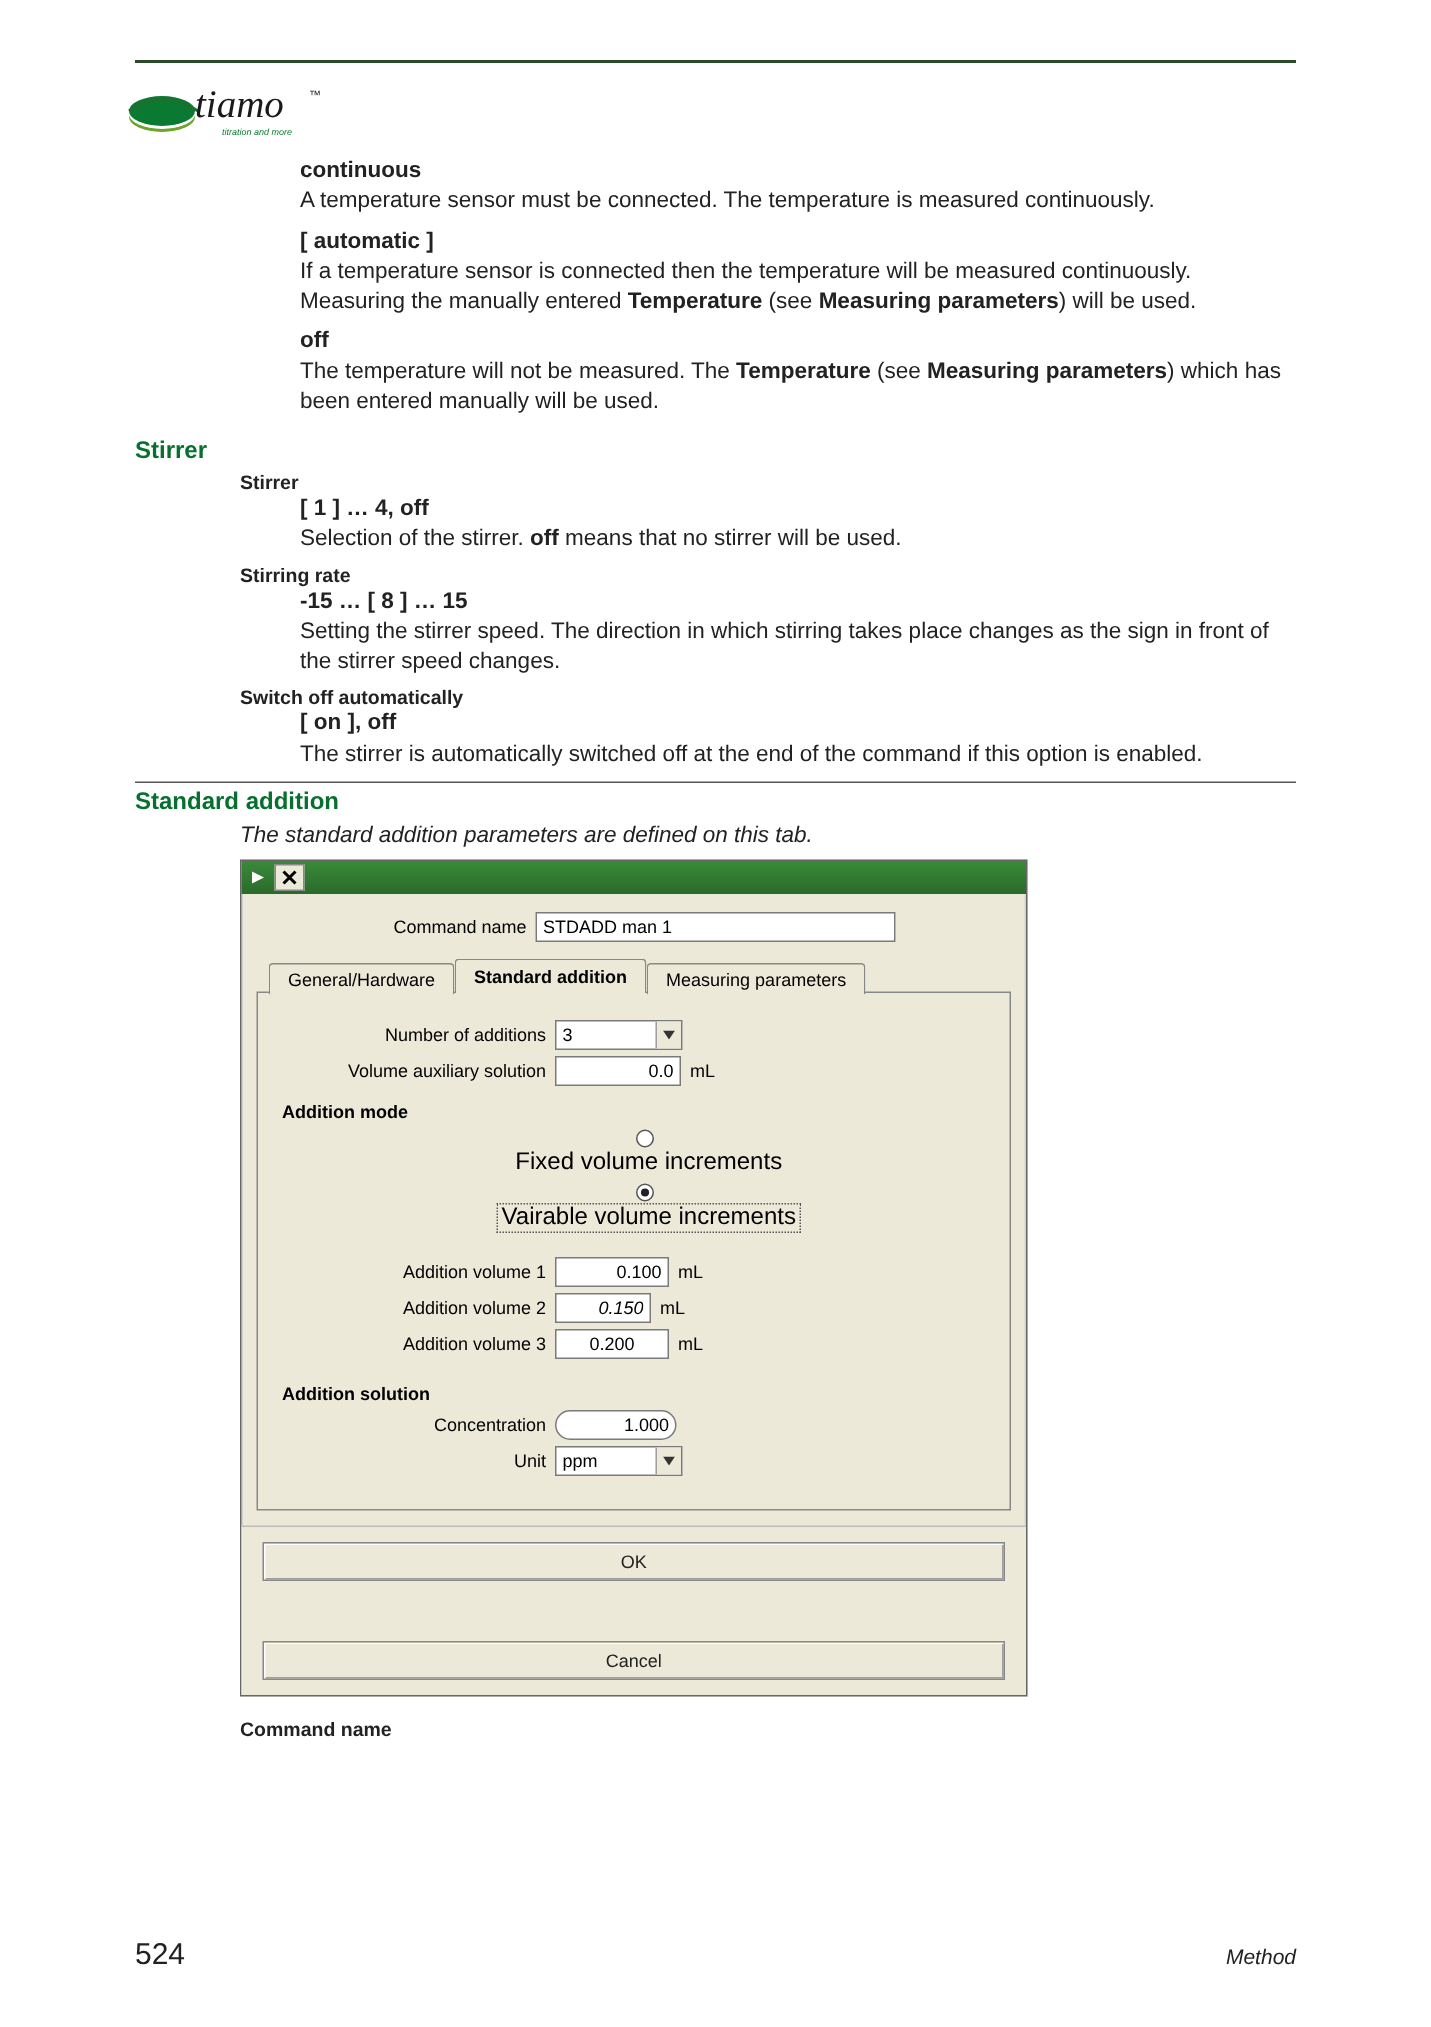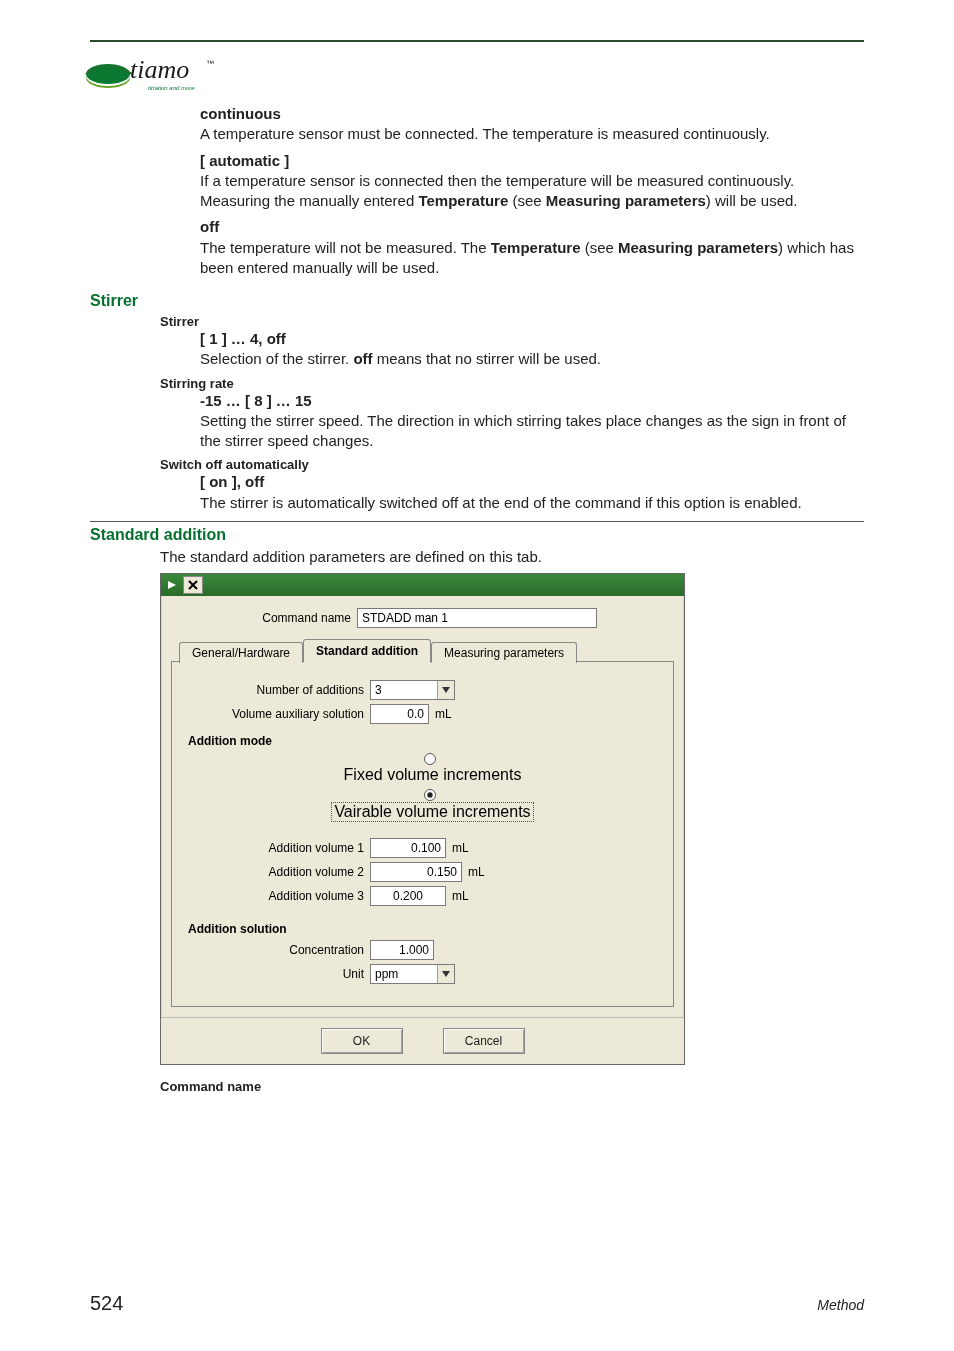--- a/index.html
+++ b/index.html
@@ -40,20 +40,21 @@
     line-height: 1.35;
   }
   .indent-1 { margin-left: 110px; }
   .thin-rule {
     border-top: 1px solid #555;
     margin: 8px 0 4px 0;
   }
   .intro {
     font-size: 15px;
     margin-left: 70px;
+    font-style: italic;
   }
   .dialog {
     width: 523px;
     margin: 8px 0 0 70px;
     border: 1px solid #666;
     box-shadow: 0 0 0 1px #d6d3ce inset;
     background: #ece9d8;
     font-family: Tahoma, Arial, sans-serif;
   }
   .titlebar {
@@ -182,20 +183,21 @@
     border: 1px dotted #555;
     padding: 0 2px;
   }
   .dlg-footer {
     border-top: 1px solid #bbb;
     background:#ece9d8;
     padding: 10px 14px;
     display:flex;
     justify-content:center;
     gap: 40px;
+    flex-direction: column;
   }
   .btn {
     min-width: 80px;
     height: 24px;
     background: #ece9d8;
     border: 1px solid #888;
     box-shadow: inset 1px 1px 0 #fff, inset -1px -1px 0 #a0a0a0;
     display:inline-flex; align-items:center; justify-content:center;
     font-size: 12px;
   }
@@ -319,21 +321,21 @@
               <div class="carrow">
                 <svg width="8" height="6" viewBox="0 0 8 6">
                     <polygon points="0,0 8,0 4,6" fill="#333"></polygon>
                   </svg>
               </div>
             </div>
           </div>
 
           <div class="row">
             <div class="lbl">Volume auxiliary solution</div>
-            <input class="field" style="width: 59px; text-align: right;" value="0.0">
+            <input class="field" style="width: 84px; text-align: right;" value="0.0">
             <span class="unit">mL</span>
           </div>
 
           <div class="group-title">Addition mode</div>
 
           <div class="radio-row">
             <svg width="14" height="14" viewBox="0 0 14 14" style="margin-right:6px">
               <circle cx="7" cy="7" r="5.5" fill="#fff" stroke="#555"></circle>
             </svg>
             <span>Fixed volume increments</span>
@@ -349,34 +351,34 @@
 
           <div style="height:8px"></div>
 
           <div class="row">
             <div class="lbl">Addition volume 1</div>
             <input class="field" style="width: 76px; text-align: right;" value="0.100">
             <span class="unit">mL</span>
           </div>
           <div class="row">
             <div class="lbl">Addition volume 2</div>
-            <input class="field" style="width: 92px; text-align: right;" value="0.150">
+            <input class="field" style="width: 64px; text-align: right; font-style: italic;" value="0.150">
             <span class="unit">mL</span>
           </div>
           <div class="row">
             <div class="lbl">Addition volume 3</div>
             <input class="field" style="width: 76px; text-align: center;" value="0.200">
             <span class="unit">mL</span>
           </div>
 
           <div class="group-title" style="margin-top:16px">Addition solution</div>
 
           <div class="row">
             <div class="lbl">Concentration</div>
-            <input class="field" style="width: 64px; text-align: right;" value="1.000">
+            <input class="field" style="width: 81px; text-align: right; border-radius: 10px;" value="1.000">
           </div>
 
           <div class="row">
             <div class="lbl">Unit</div>
             <div class="combo">
               <div class="cval">ppm</div>
               <div class="carrow">
                 <svg width="8" height="6" viewBox="0 0 8 6">
                     <polygon points="0,0 8,0 4,6" fill="#333"></polygon>
                   </svg>

